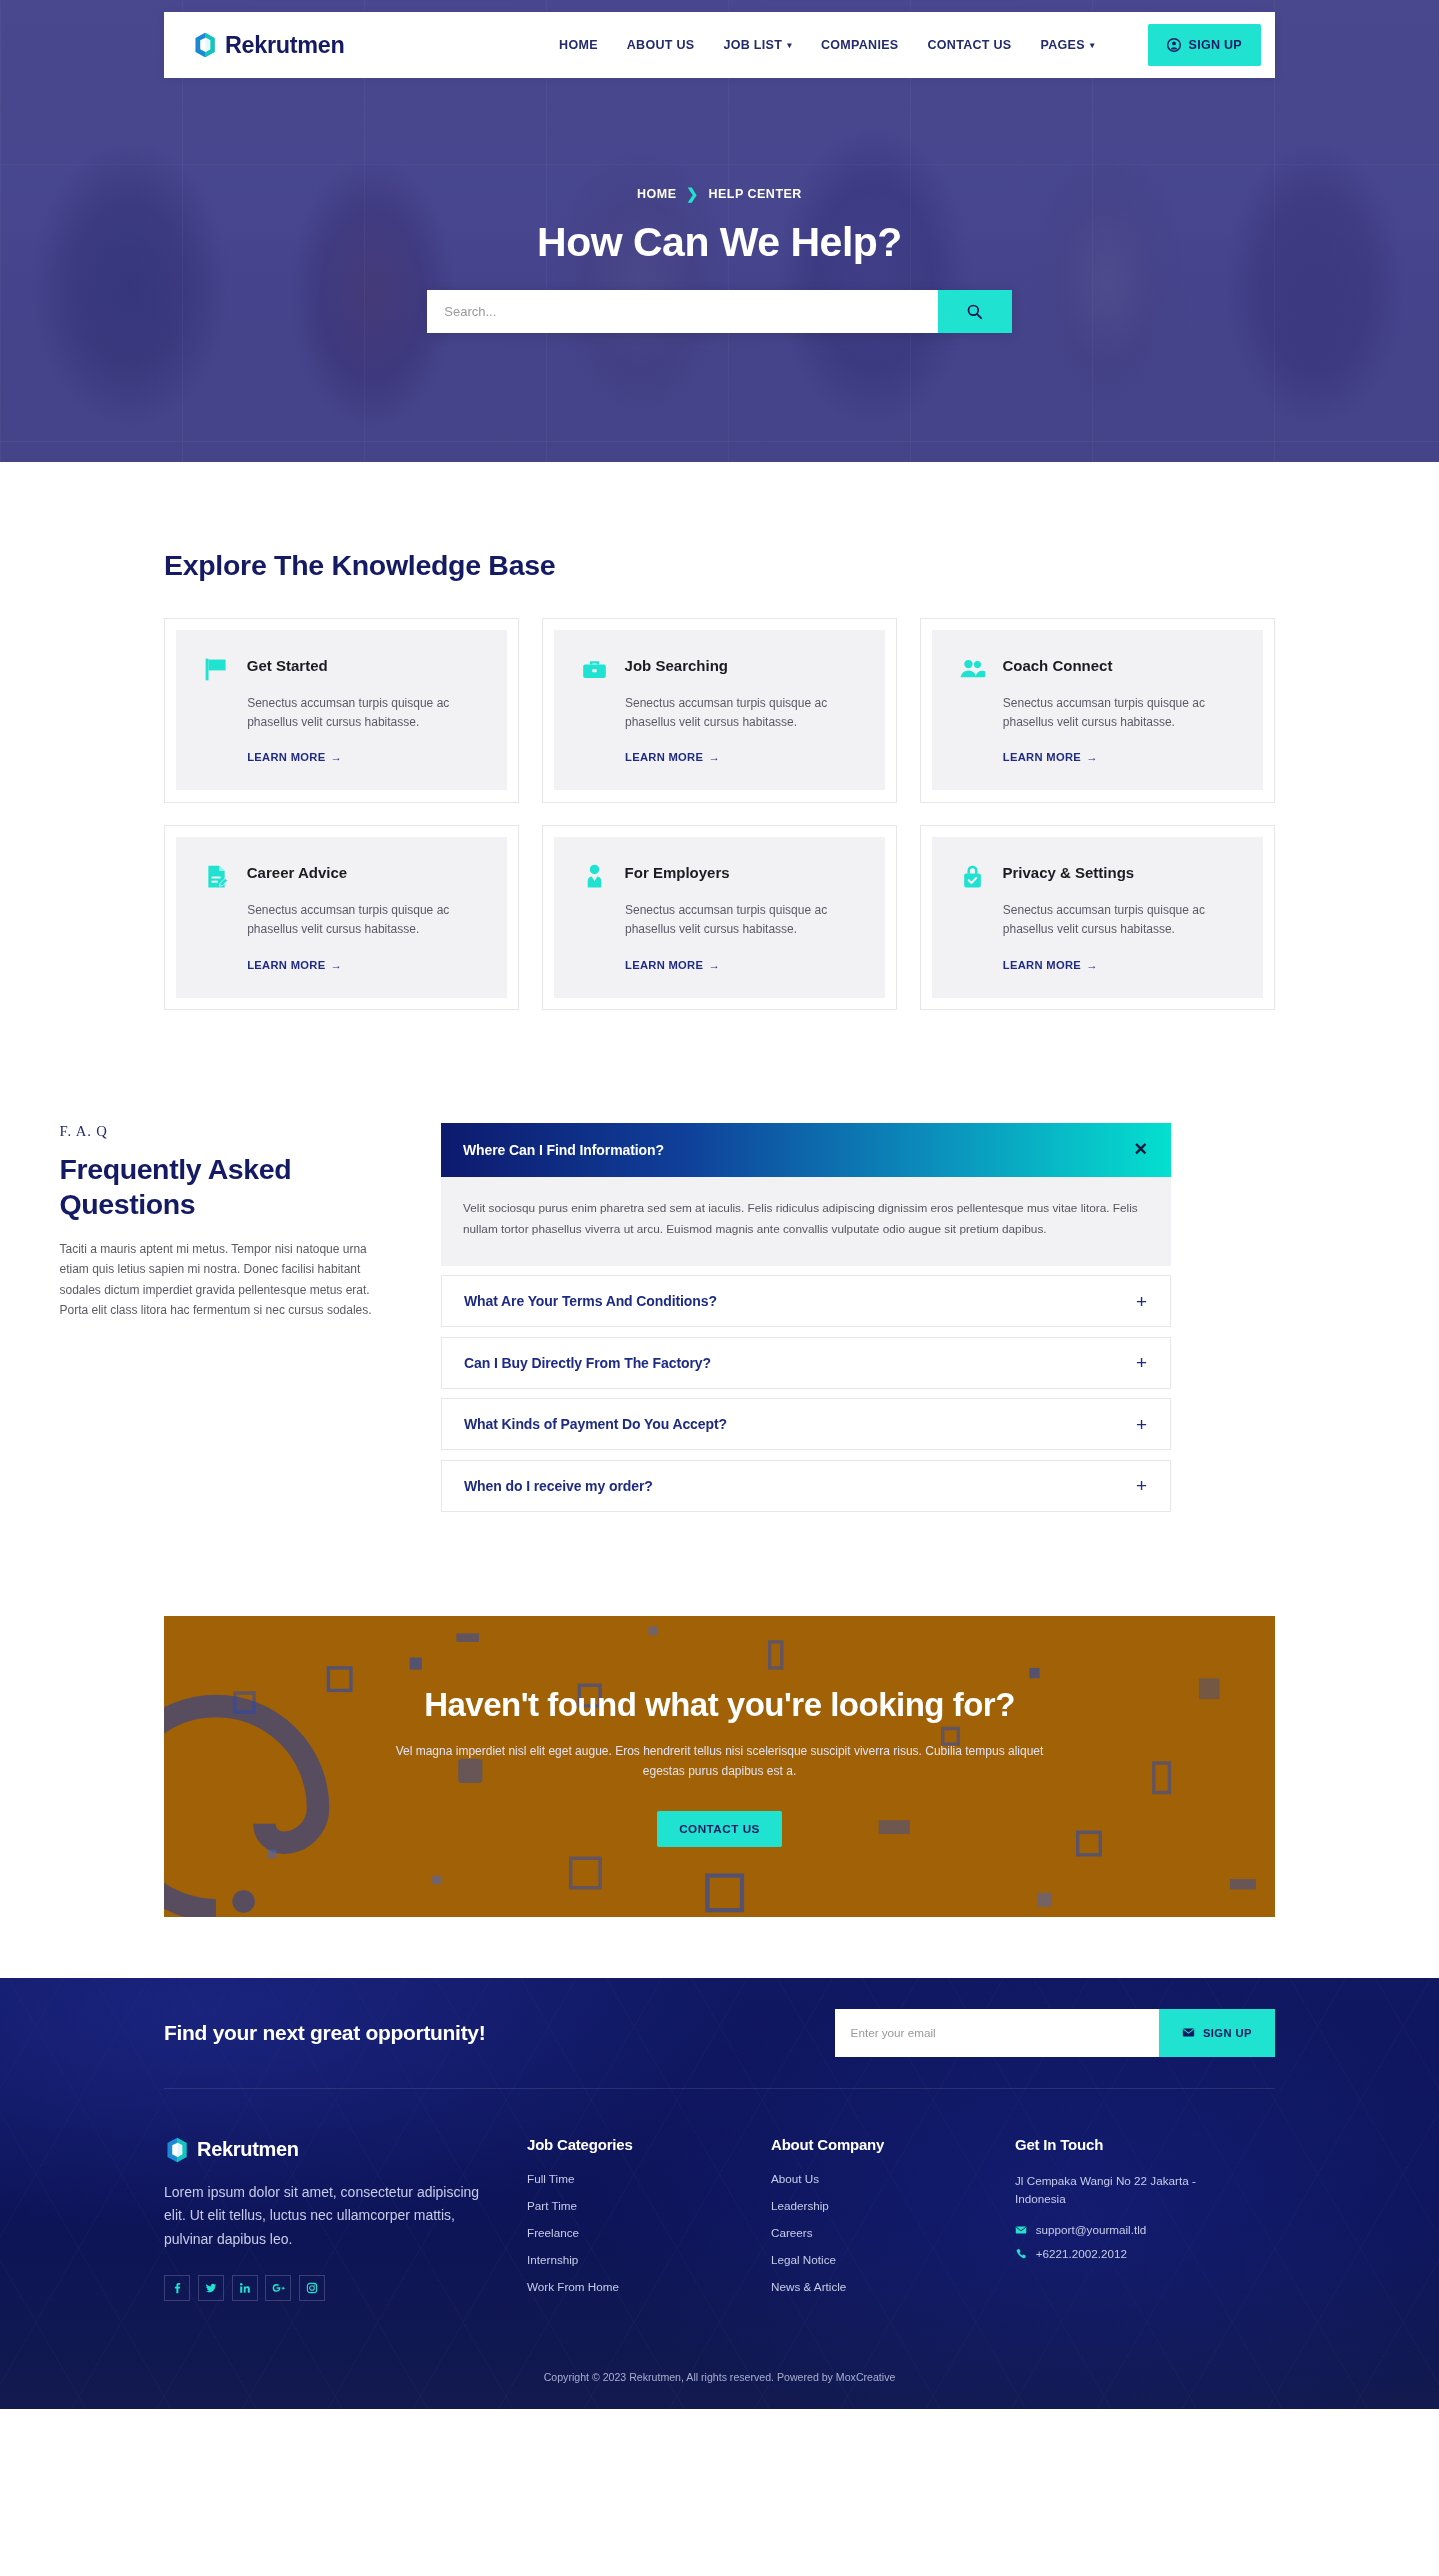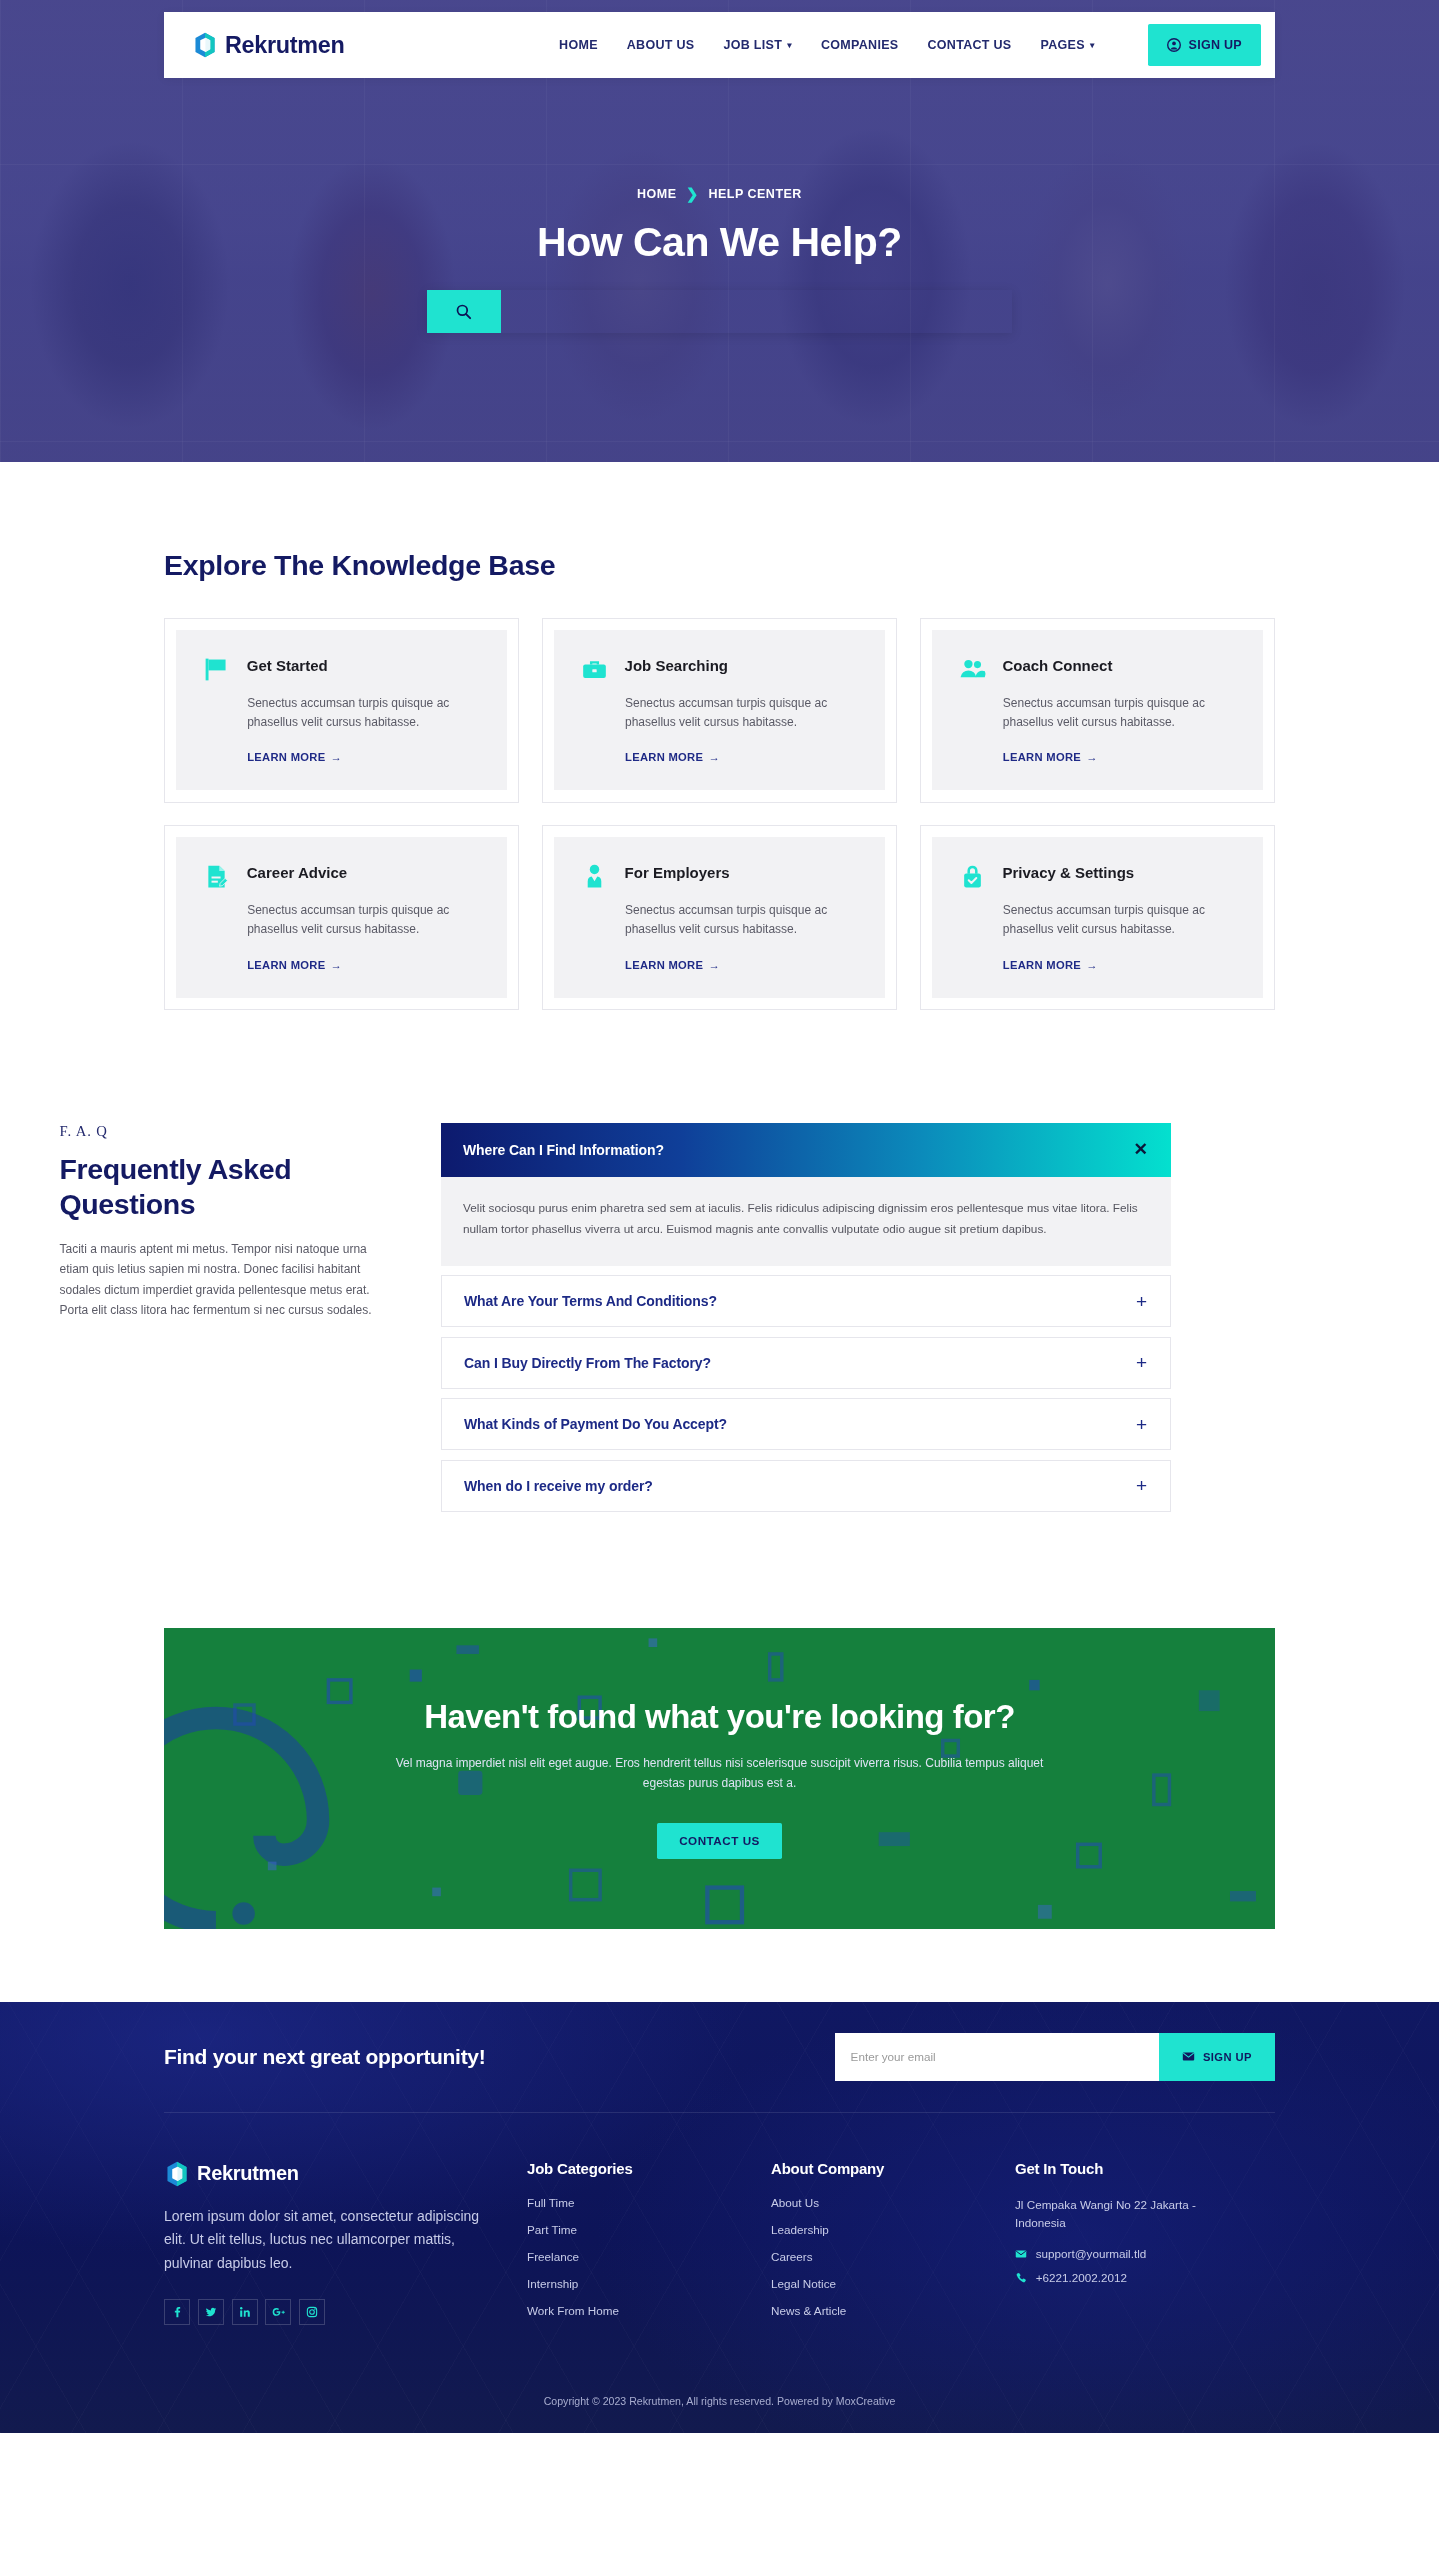--- a/index.html
+++ b/index.html
@@ -163,22 +163,22 @@
   .acc-sign { margin-left: auto; font-size: 19px; font-weight: normal; color: #1d2a86; line-height: 1; }
   .acc-item.open .acc-sign { color: #0b1638; font-size: 17.3px; font-weight: bold; }
   .acc-body {
     background: #f2f2f4; padding: 21px 22.5px 26px;
     font-size: 11.8px; line-height: 1.78; color: #55555f;
   }
 
   
   .cta-section { width: 1439px; background: #fff; padding: 52px 0 61px; }
   .cta {
-    position: relative; width: 1111px; margin: 12px auto;
-    height: 301px; background: #15803d; overflow: hidden;
+    position: relative; width: 1111px; margin: 0 auto;
+    height: 301px; background: #a16207; overflow: hidden;
     display: flex; flex-direction: column; align-items: center; justify-content: center;
   }
   .cta-deco { position: absolute; inset: 0; pointer-events: none; }
   .cta-inner { position: relative; z-index: 3; text-align: center; }
   .cta-h2 {
     font-size: 33px; font-weight: bold; color: #ffffff;
     letter-spacing: -0.5px; margin-bottom: 17.3px;
   }
   .cta-p {
     font-size: 12px; line-height: 1.68; color: #dfe3f5;
@@ -309,20 +309,21 @@
   </div>
 
   <div class="hero-inner">
     <div class="crumbs">
       <span>HOME</span>
       <span class="crumb-sep">❯</span>
       <span>HELP CENTER</span>
     </div>
     <h1 class="hero-title">How Can We Help?</h1>
     <div class="search-wrap">
+      <input class="search-input" type="text" placeholder="Search..." style="">
       <button class="search-btn">
         <svg width="17.3" height="17.3" viewBox="0 0 20 20">
           <circle cx="8.5" cy="8.5" r="5.6" fill="none" stroke="#0c1356" stroke-width="2"></circle>
           <line x1="12.8" y1="12.8" x2="17.5" y2="17.5" stroke="#0c1356" stroke-width="2.2" stroke-linecap="round"></line>
         </svg>
       </button>
     </div>
   </div>
 </section>
 

